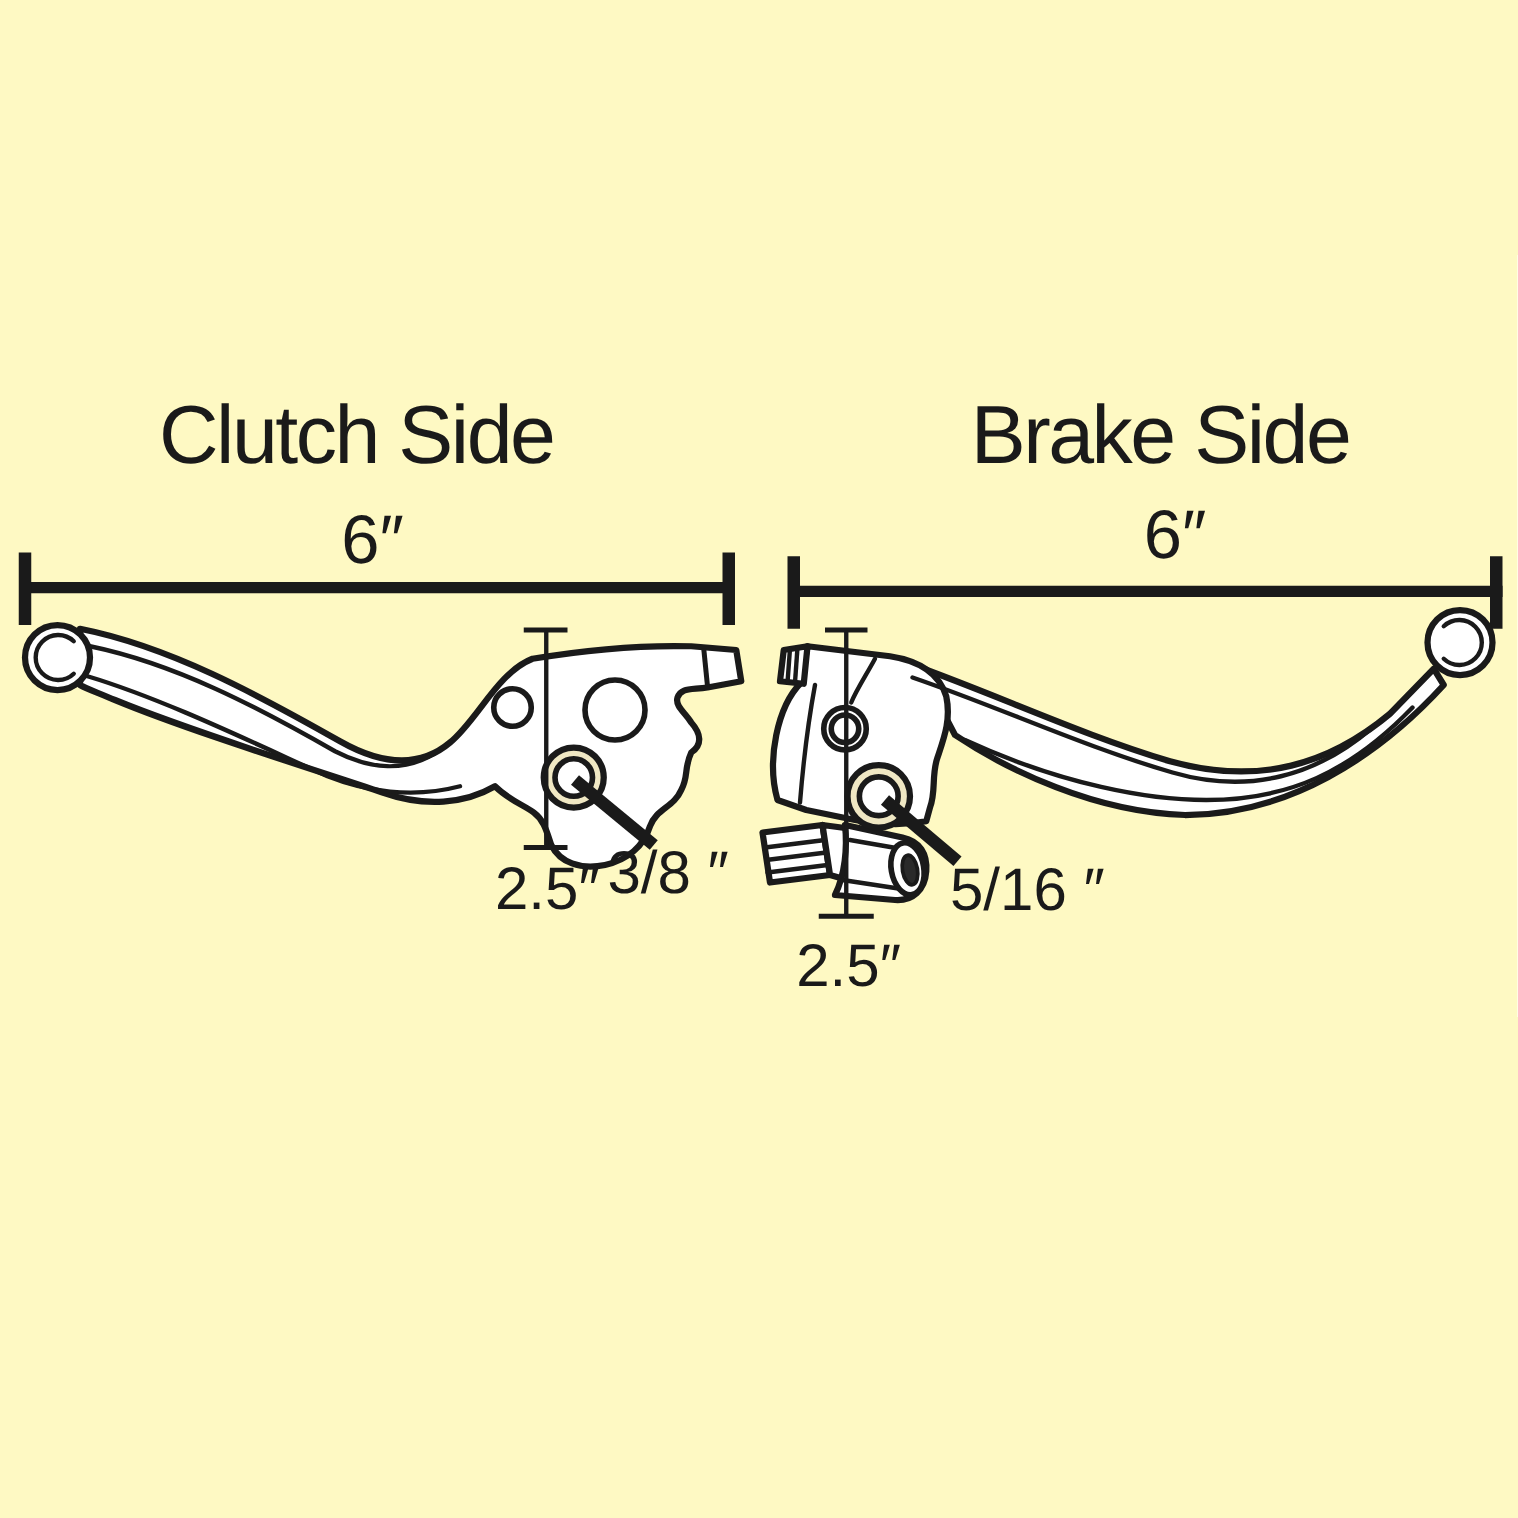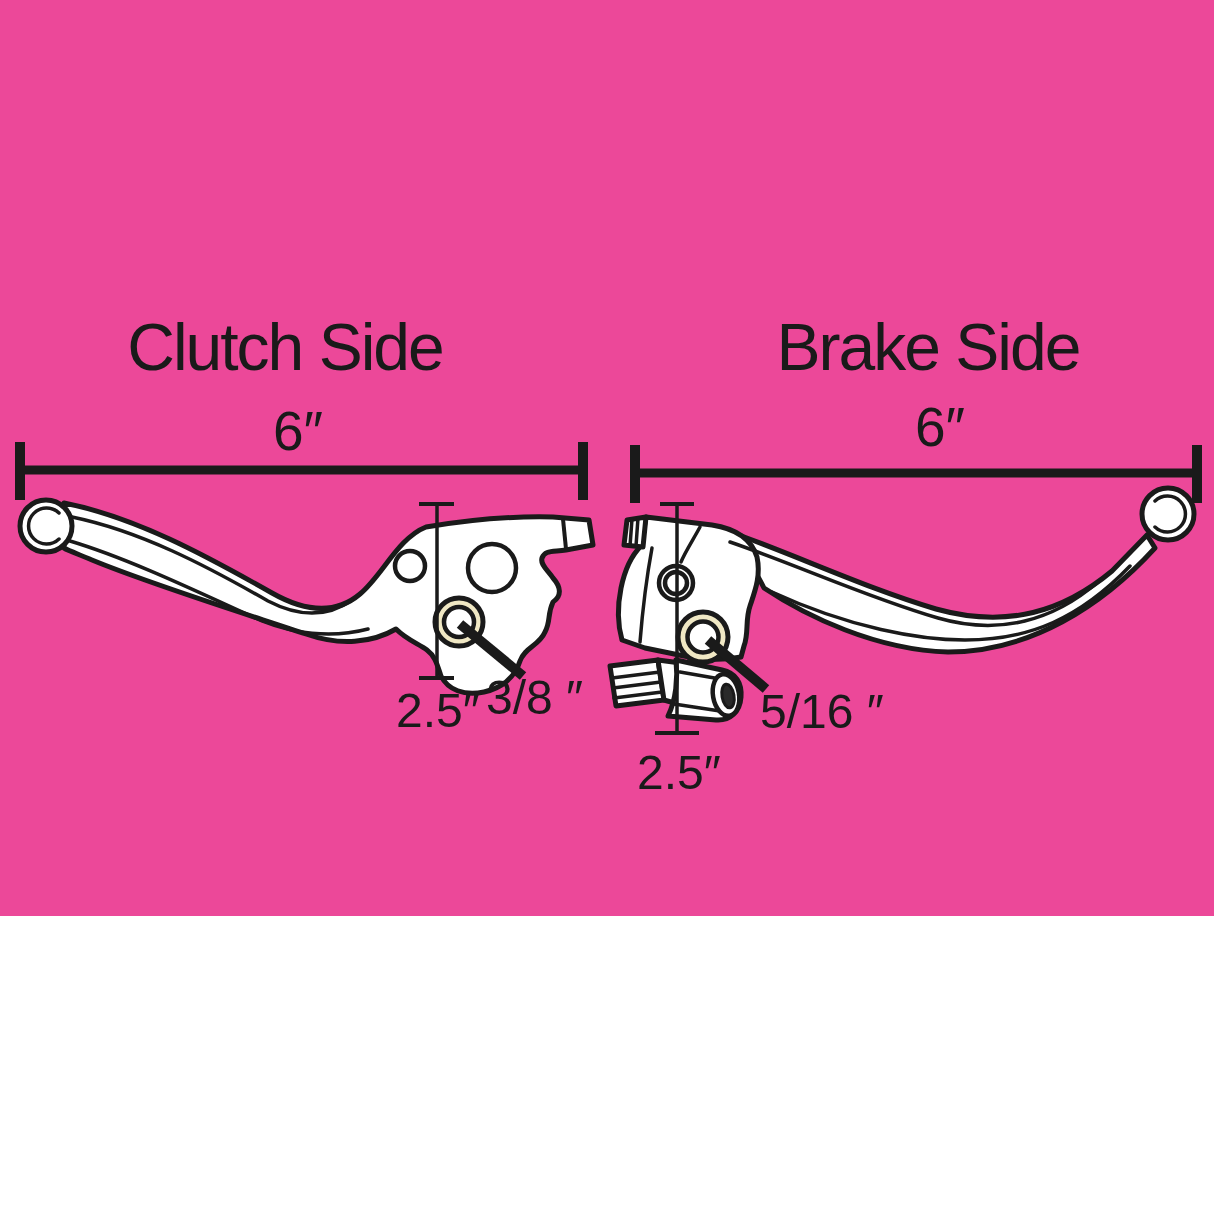--- a/index.html
+++ b/index.html
@@ -1,19 +1,19 @@
 <!DOCTYPE html>
 <html><head>
 <meta charset="utf-8">
 <style>
   html,body{margin:0;padding:0;background:#ffffff;}
   .canvas{
     position:relative;
-    width:1214px;height:916px;
-    background:#ec4899;
+    width:1214px;height:1214px;
+    background:#fef9c3;
     overflow:hidden;
     font-family:"Liberation Sans","DejaVu Sans",sans-serif;
   }
   svg{position:absolute;left:0;top:0;}
   svg text{
     font-family:"Liberation Sans","DejaVu Sans",sans-serif;
     fill:#1a1a1a;
   }
   .title{font-size:66px;letter-spacing:-2px;}
   .dim-lg{font-size:55px;}

